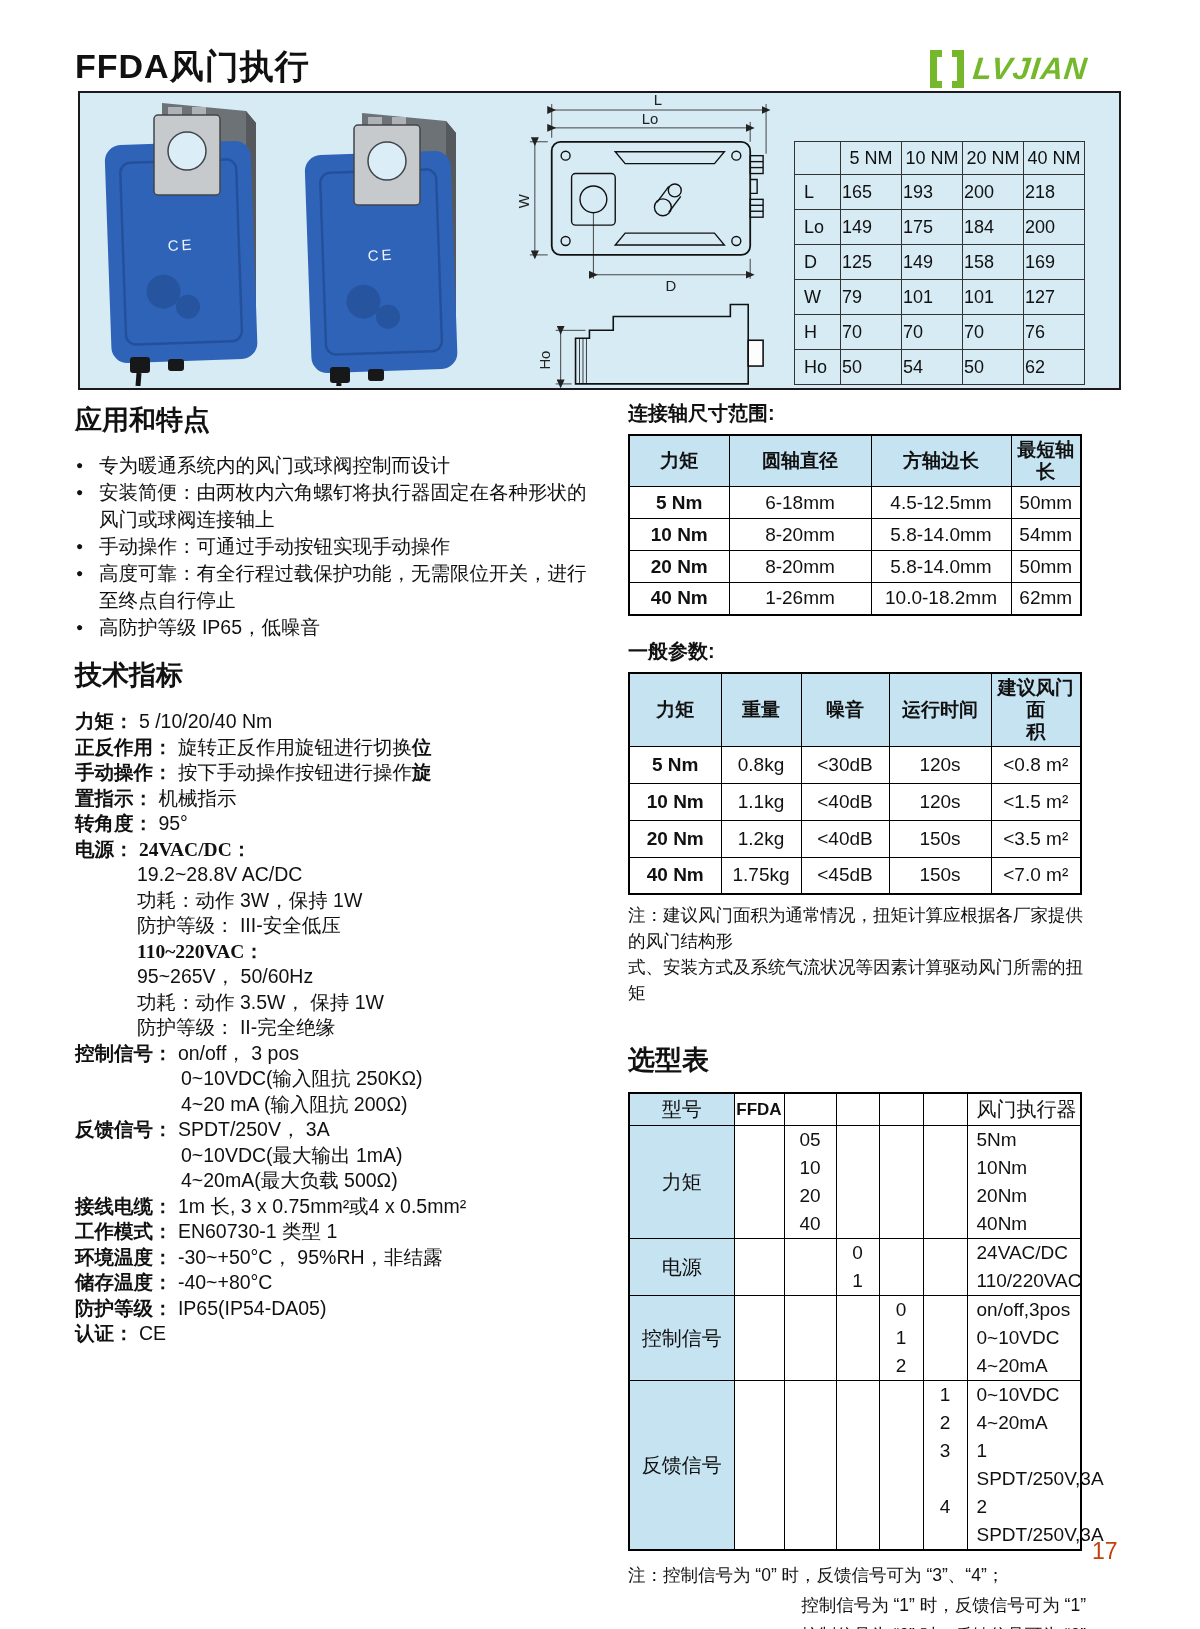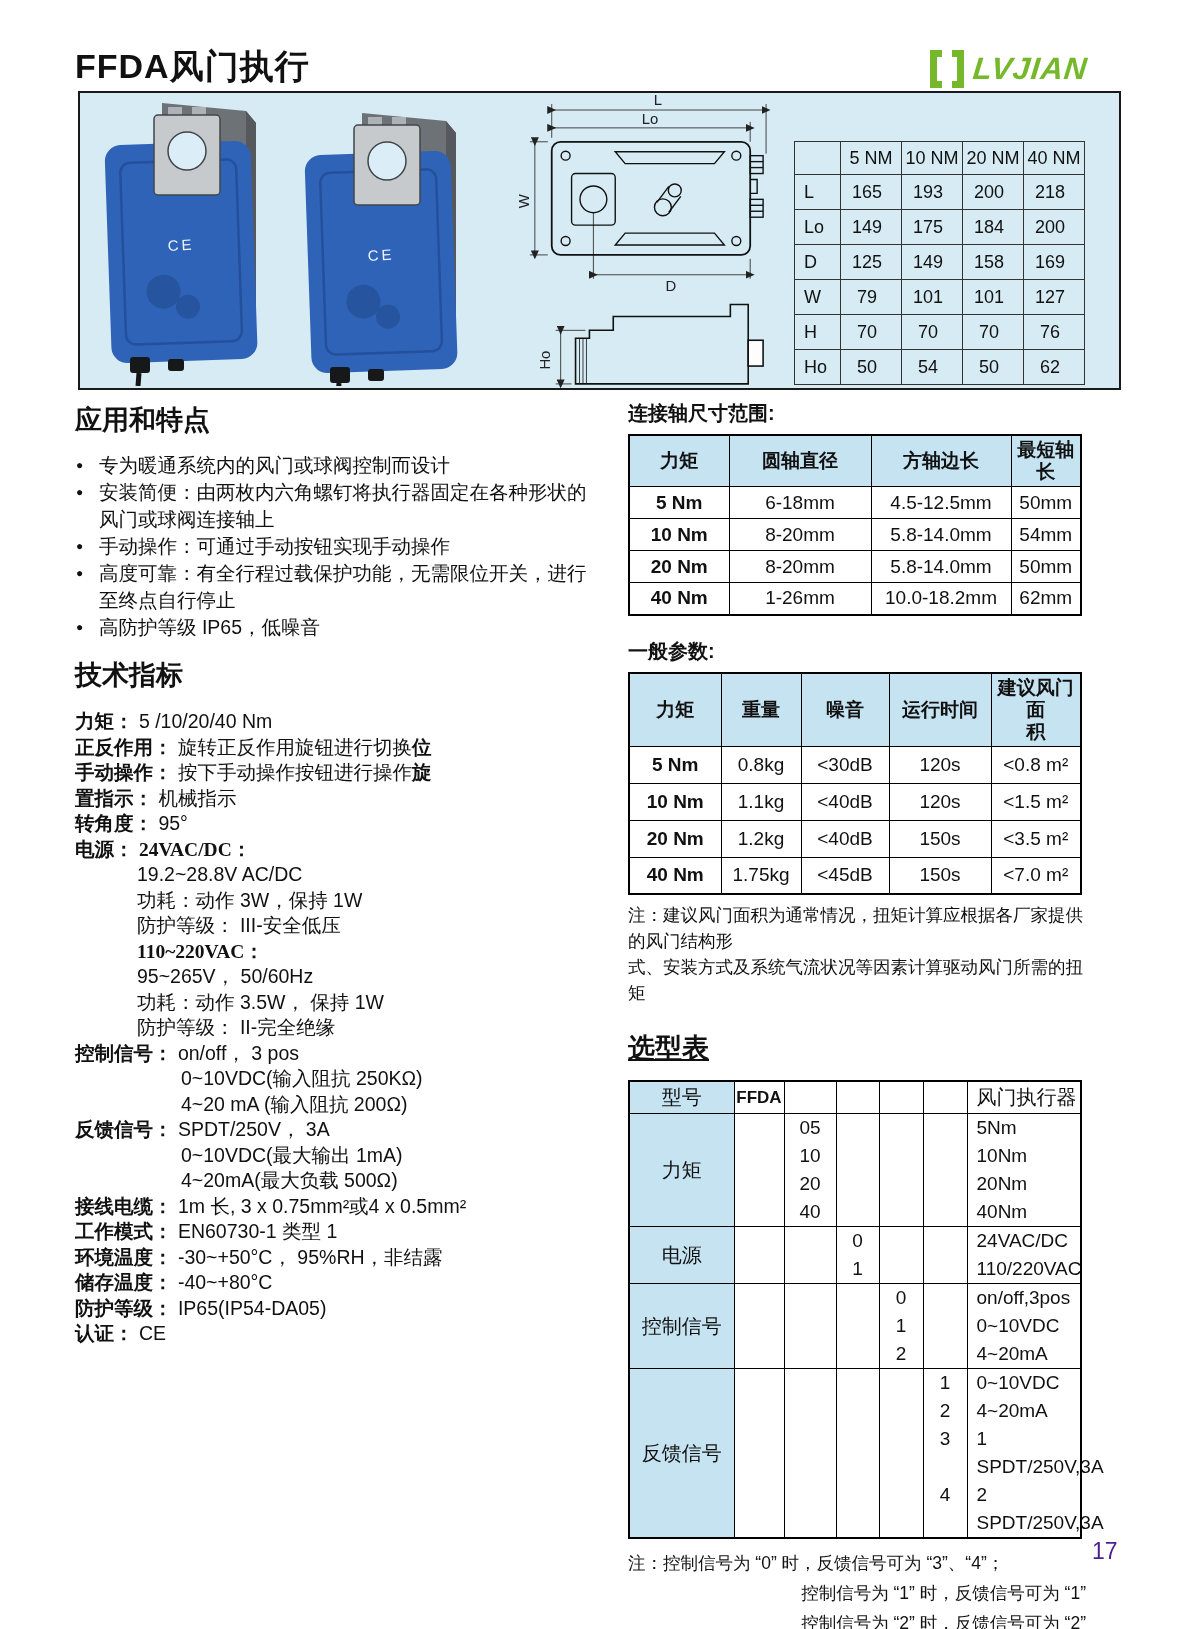--- a/index.html
+++ b/index.html
@@ -19,21 +19,21 @@
   .photos{position:absolute;left:8px;top:6px;}
   .drawing{position:absolute;left:436px;top:1px;}
   .dim-table{position:absolute;left:714px;top:48px;}
 
   table{border-collapse:collapse;}
   .dim{border:1.5px solid #333;}
   .dim th,.dim td{border:1px solid #333;font-size:18px;font-weight:400;height:35px;
                   box-sizing:border-box;background:transparent;}
   .dim thead th{height:33px;text-align:center;}
   .dim td.lab{text-align:left;padding-left:9px;}
-  .dim td.num{text-align:center;padding-right:9px;}
+  .dim td.num{text-align:left;padding-right:9px;}
 
   
   .col-left{position:absolute;left:75px;top:402px;width:516px;}
   .h2{font-size:27px;font-weight:700;margin:0 0 14px 0;}
   .features{list-style:none;margin:0;padding:0;font-size:19.5px;line-height:27px;}
   .features li{position:relative;padding-left:24px;}
   .features li::before{content:"●";position:absolute;left:1px;top:0;font-size:12px;line-height:27px;}
   .specs-h{margin:16px 0 16px 0;}
   .spec-line{font-size:19.5px;line-height:25.5px;}
   .spec-line .b{font-weight:700;font-family:Liberation Serif, serif;}
@@ -44,35 +44,35 @@
   .col-right{position:absolute;left:628px;top:400px;width:458px;}
   .tbl-label{font-size:20px;font-weight:700;margin:0 0 7px 0;}
   .std{border:2px solid #000;width:452px;table-layout:fixed;}
   .std th{background:var(--table-header-bg);border:1.5px solid #000;font-size:19px;font-weight:700;
           white-space:pre-line;line-height:22px;padding:3px 2px;}
   .std td{border:1.5px solid #000;font-size:19px;text-align:center;height:32px;box-sizing:border-box;}
   .std td.c0{font-weight:700;}
   .general .std td{height:37px;}
   .shaft-wrap{margin-bottom:22px;}
   .note{font-size:17.5px;line-height:26px;margin-top:7px;}
-  .sel-h{margin:24px 0 14px 0;text-decoration:underline;}
+  .sel-h{margin:36px 0 14px 0;}
   .sel{border:2px solid #000;width:452px;table-layout:fixed;}
   .sel th,.sel td{border-left:1.5px solid #000;font-size:19px;font-weight:400;padding:0;}
   .sel thead th{border-bottom:1.5px solid #000;height:31px;}
   .sel th.lbl,.sel td.lbl{background:var(--table-header-bg);text-align:center;font-size:20px;}
   .sel th.ffda{font-weight:700;font-size:17px;text-align:center;}
   .sel th.deschead{text-align:left;padding-left:9px;font-size:20px;}
   .sel td.code{text-align:center;vertical-align:top;line-height:28px;}
   .sel td.desc{text-align:left;padding-left:9px;vertical-align:top;line-height:28px;white-space:pre-line;}
   .sel tr.gstart td{border-top:1.5px solid #000;}
   .sel td{border-top:none;}
   .sel-notes{font-size:17.5px;line-height:30px;margin-top:9px;}
   .sel-notes .indent{padding-left:33px;text-align:right;}
 
-  .pageno{position:absolute;left:1092px;top:1538px;font-size:23px;color:#4c1d95;}
+  .pageno{position:absolute;left:1092px;top:1538px;font-size:23px;color:#c2410c;}
 </style>
 </head>
 <body>
 
 <div class="page">
 
   <h1 class="title">FFDA风门执行</h1>
 
   <div class="logo">
     <svg width="40" height="42" viewBox="0 0 40 42">

